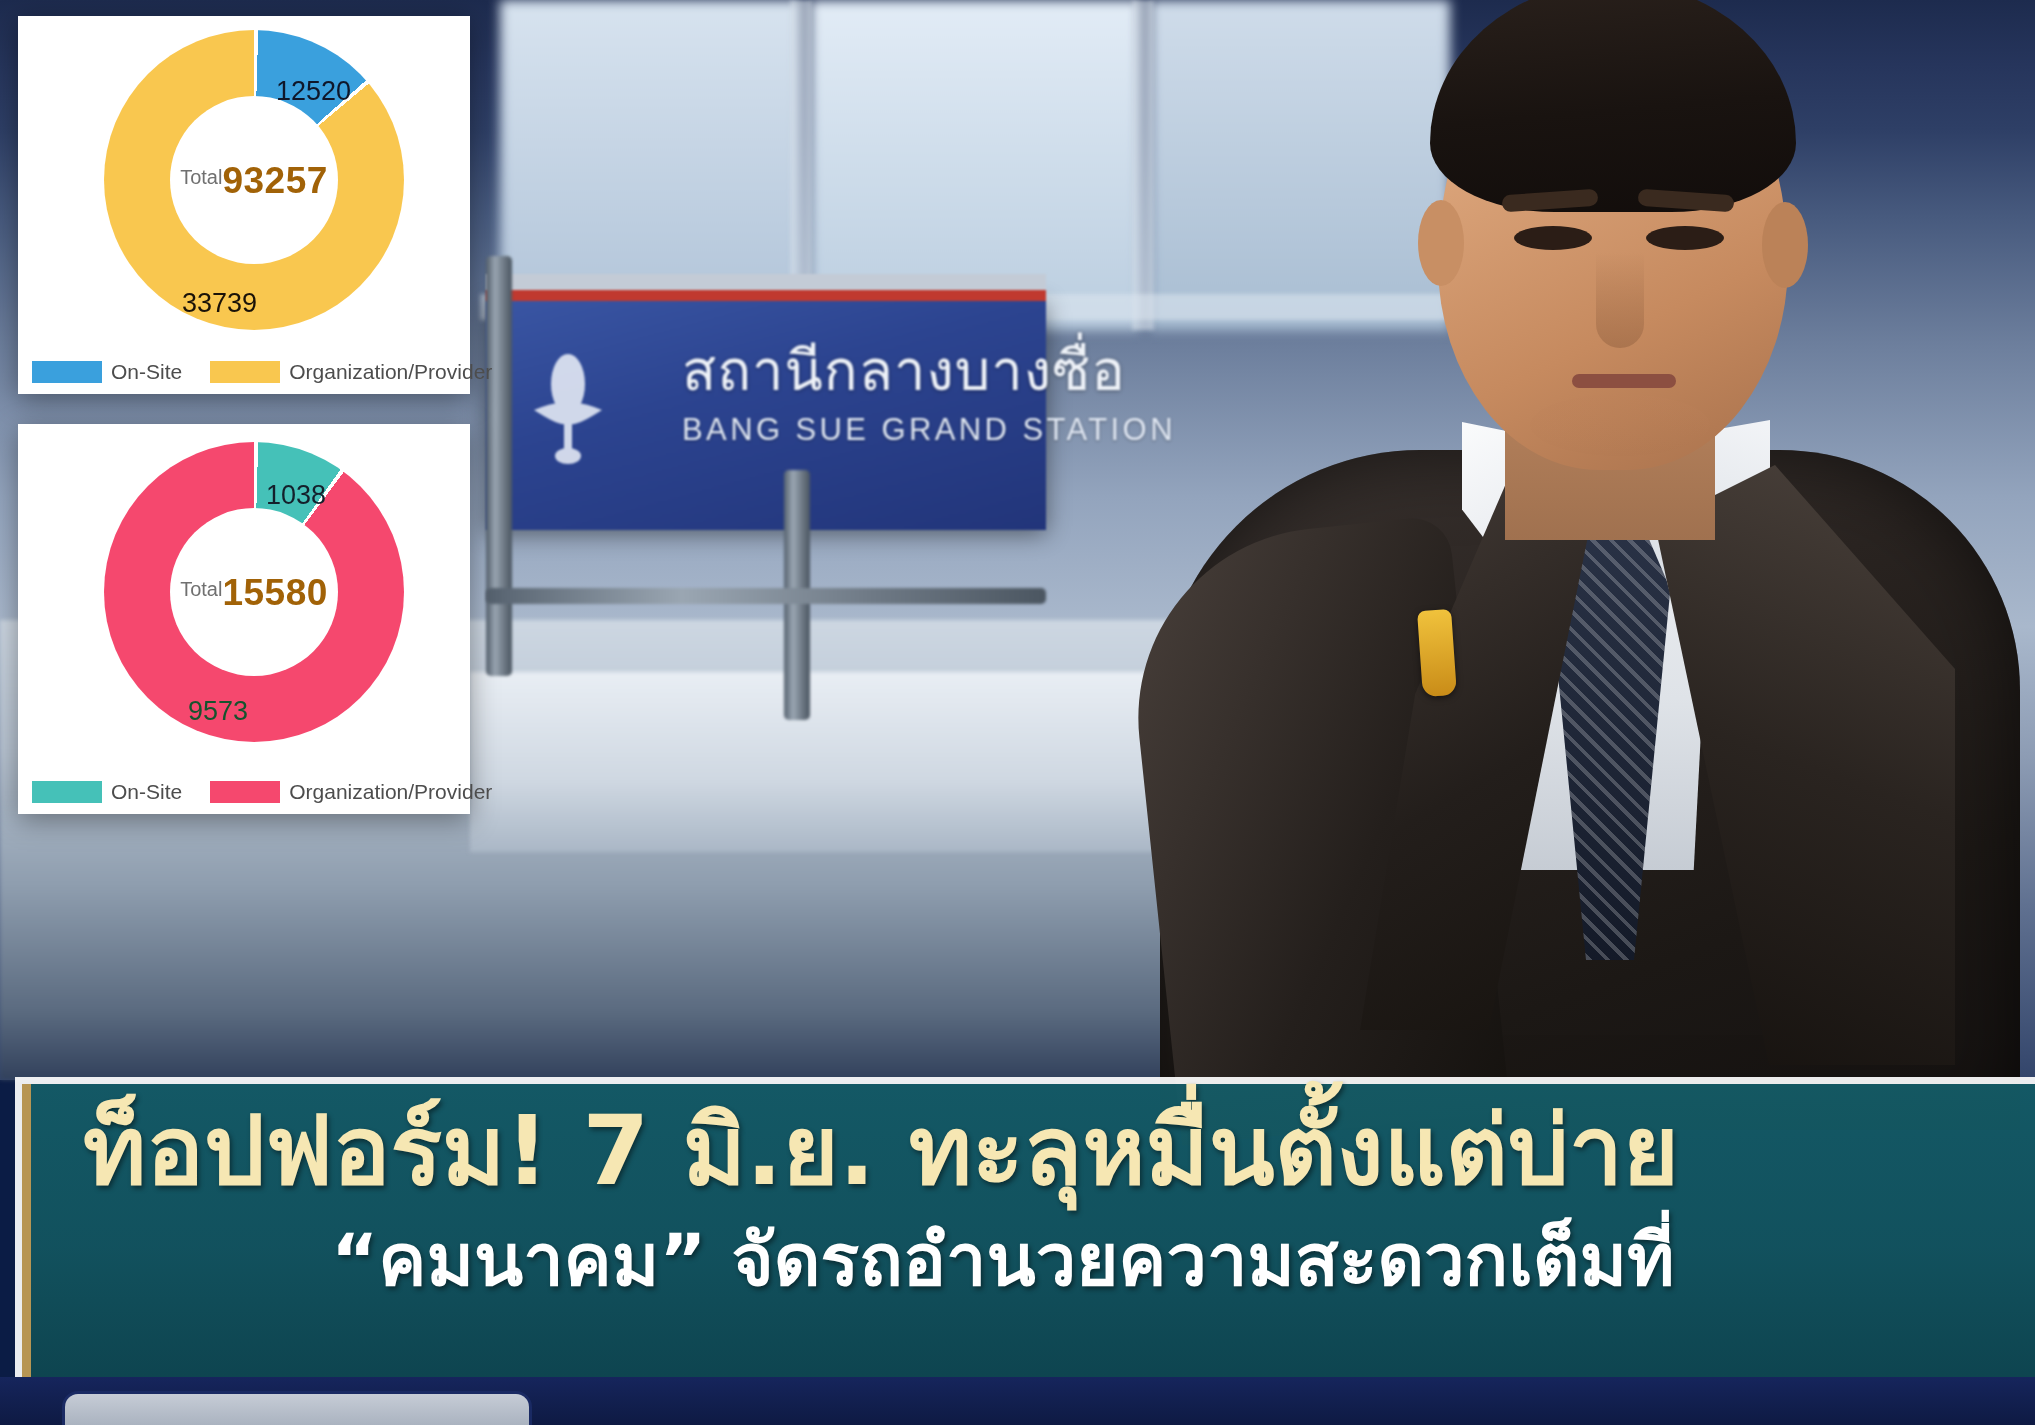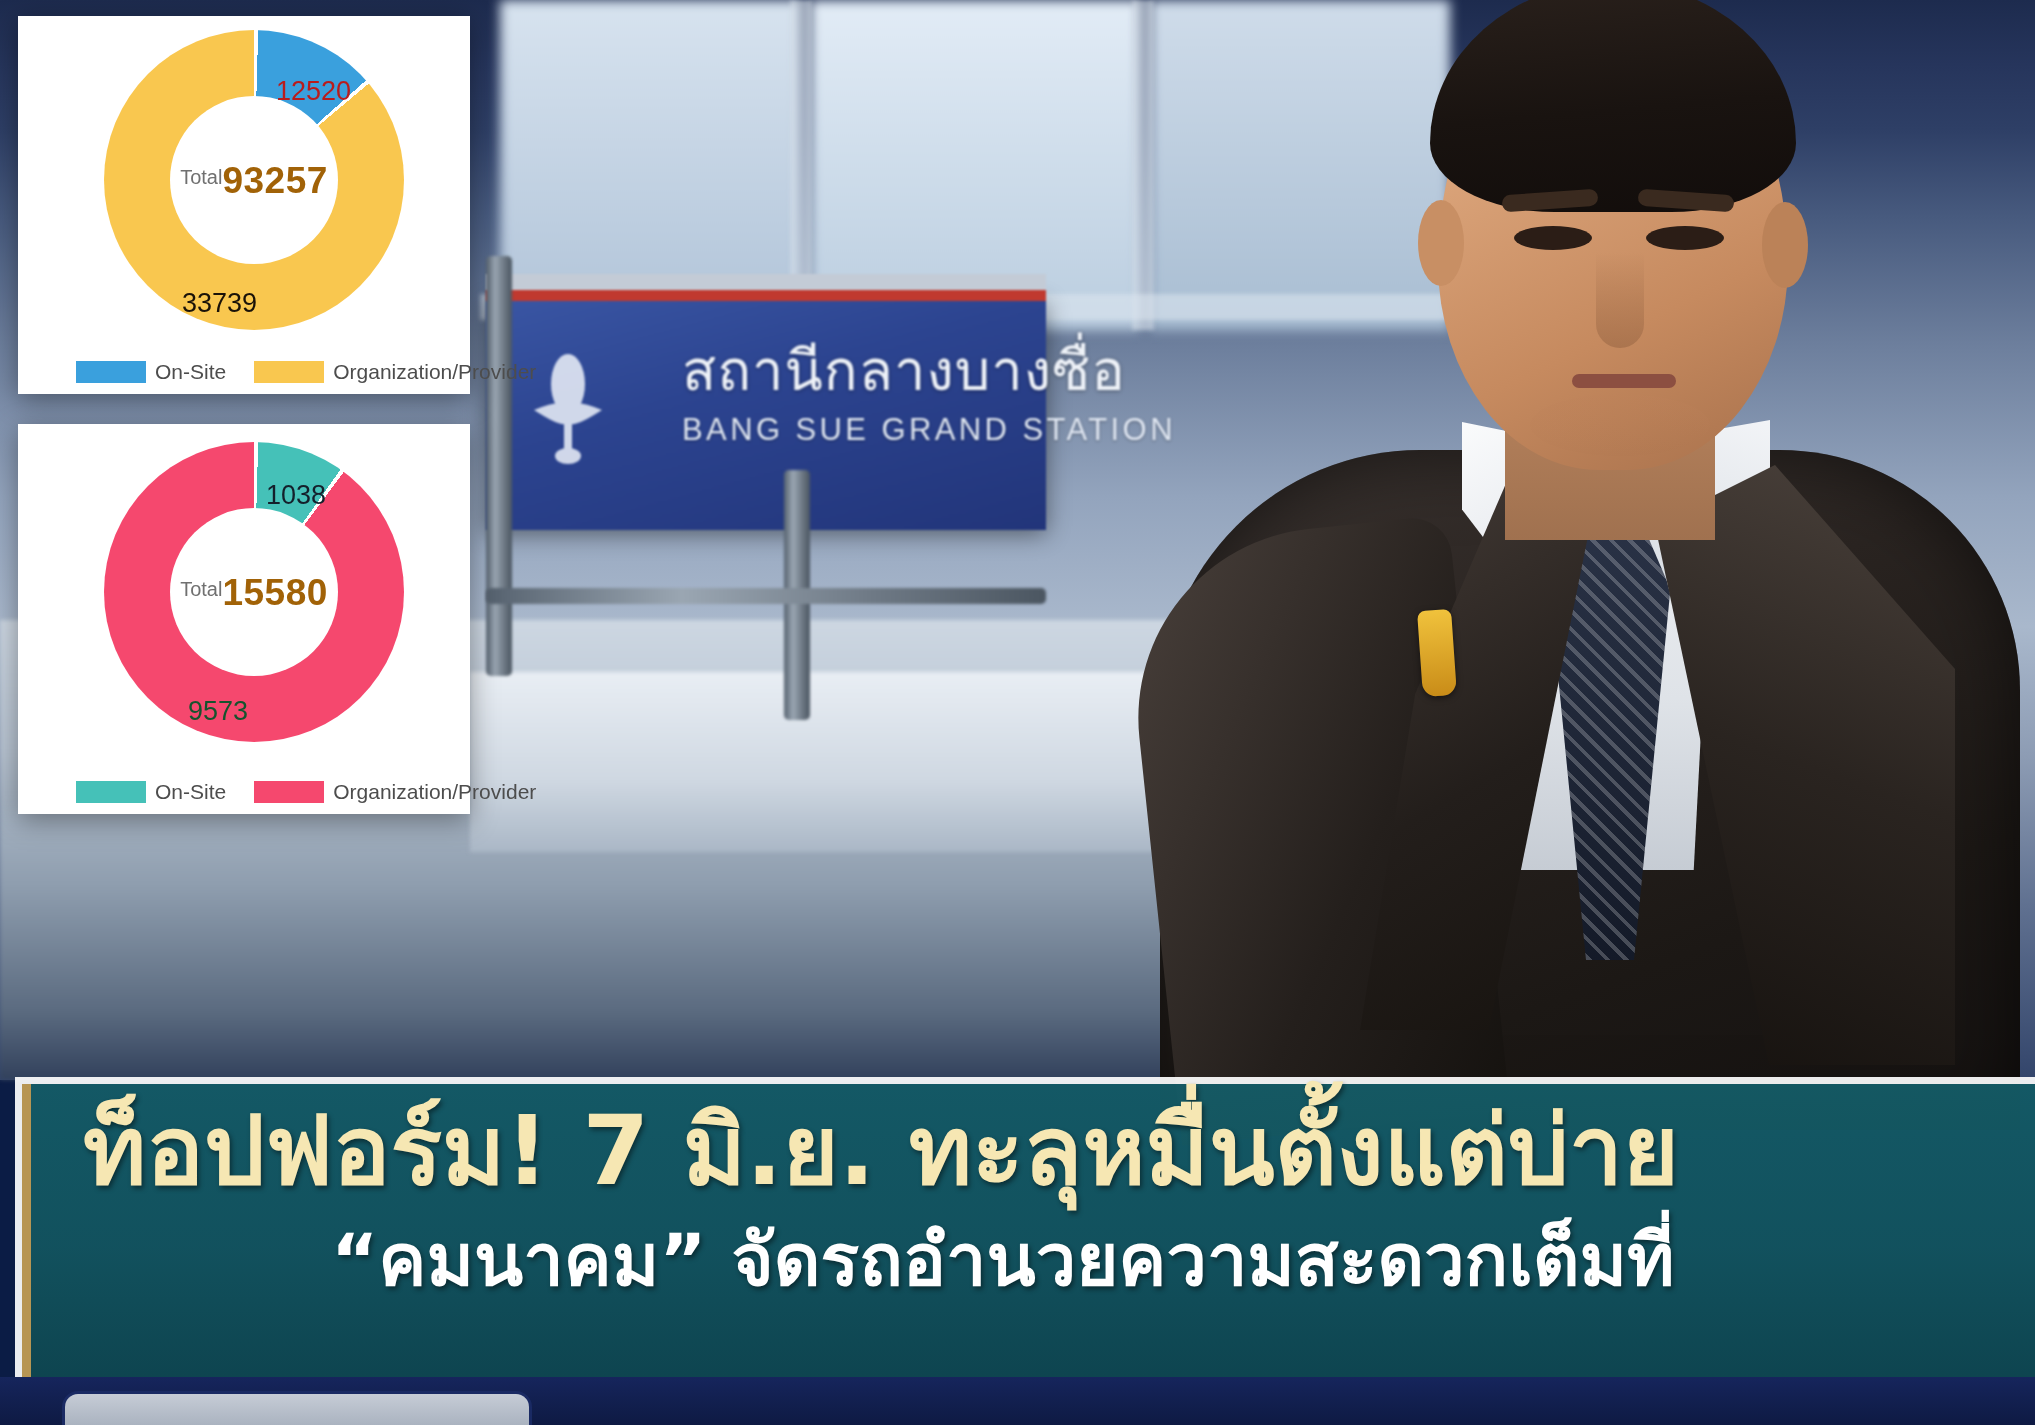--- a/index.html
+++ b/index.html
@@ -155,21 +155,21 @@
   }
   .hole-total{color:#707070;font-size:20px;line-height:1;margin-bottom:7px;}
   .hole-value{color:#a16207;font-size:37px;font-weight:bold;line-height:1;letter-spacing:.5px;}
 
   .slice-label{position:absolute;color:#1a1208;font-size:27px;font-weight:400;}
 
   .legend{
     position:absolute;left:0;bottom:0;width:100%;height:44px;
     display:flex;align-items:center;gap:10px;padding:0 14px;
   }
-  .legend-item{display:flex;align-items:center;gap:9px;margin-left:44px;}
+  .legend-item{display:flex;align-items:center;gap:9px;}
   .legend-swatch{width:70px;height:22px;display:block;}
   .legend-label{color:#4d4d4d;font-size:21px;white-space:nowrap;}
 
   
   .headline{
     position:absolute;left:22px;top:1084px;width:2013px;height:296px;
     background:linear-gradient(180deg, rgba(20,92,103,.94) 0%, rgba(18,84,95,.95) 55%, rgba(14,70,80,.96) 100%);
     border-left:9px solid #b79553;
     box-shadow:0 0 0 7px rgba(255,255,255,.92);
   }
@@ -260,21 +260,21 @@
     <div class="m-chin"></div>
   </div>
 
   <div class="card" id="card-top">
     <div class="donut-wrap">
       <div class="donut" id="donut-1" style="left: 86px; top: 14px; width: 300px; height: 300px; background: conic-gradient(rgb(255, 255, 255) 0deg, rgb(255, 255, 255) 1.6deg, rgb(58, 160, 221) 1.6deg, rgb(58, 160, 221) 48.331deg, rgb(255, 255, 255) 48.331deg, rgb(255, 255, 255) 49.931deg, rgb(249, 199, 79) 49.931deg, rgb(249, 199, 79) 360deg);"></div>
       <div class="donut-hole" id="hole-1" style="left:152px;top:80px;width:168px;height:168px;">
         <div class="hole-total">Total</div>
         <div class="hole-value">93257</div>
       </div>
-      <div class="slice-label" style="left:258px;top:60px;color:#b91c1c;">12520</div>
+      <div class="slice-label" style="left:258px;top:60px;color:#0f172a;">12520</div>
       <div class="slice-label" style="left:164px;top:272px;">33739</div>
     </div>
     <div class="legend">
       <div class="legend-item">
         <span class="legend-swatch" id="sw-1a" style="background: rgb(58, 160, 221);"></span>
         <span class="legend-label">On-Site</span>
       </div>
       <div class="legend-item" style="margin-left:18px;">
         <span class="legend-swatch" id="sw-1b" style="background: rgb(249, 199, 79);"></span>
         <span class="legend-label">Organization/Provider</span>

